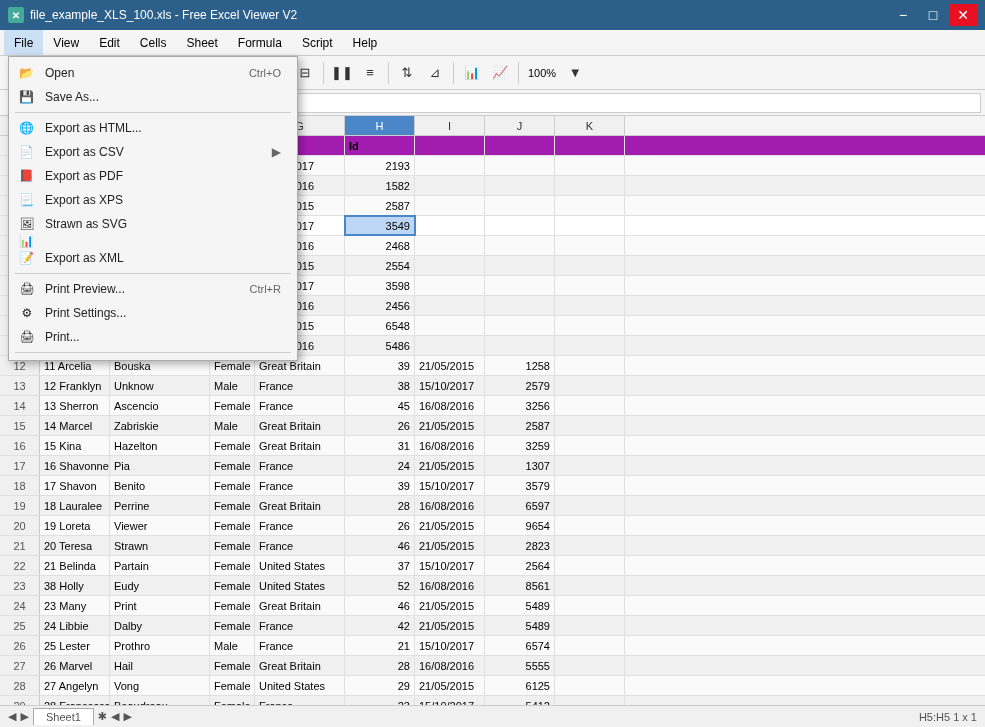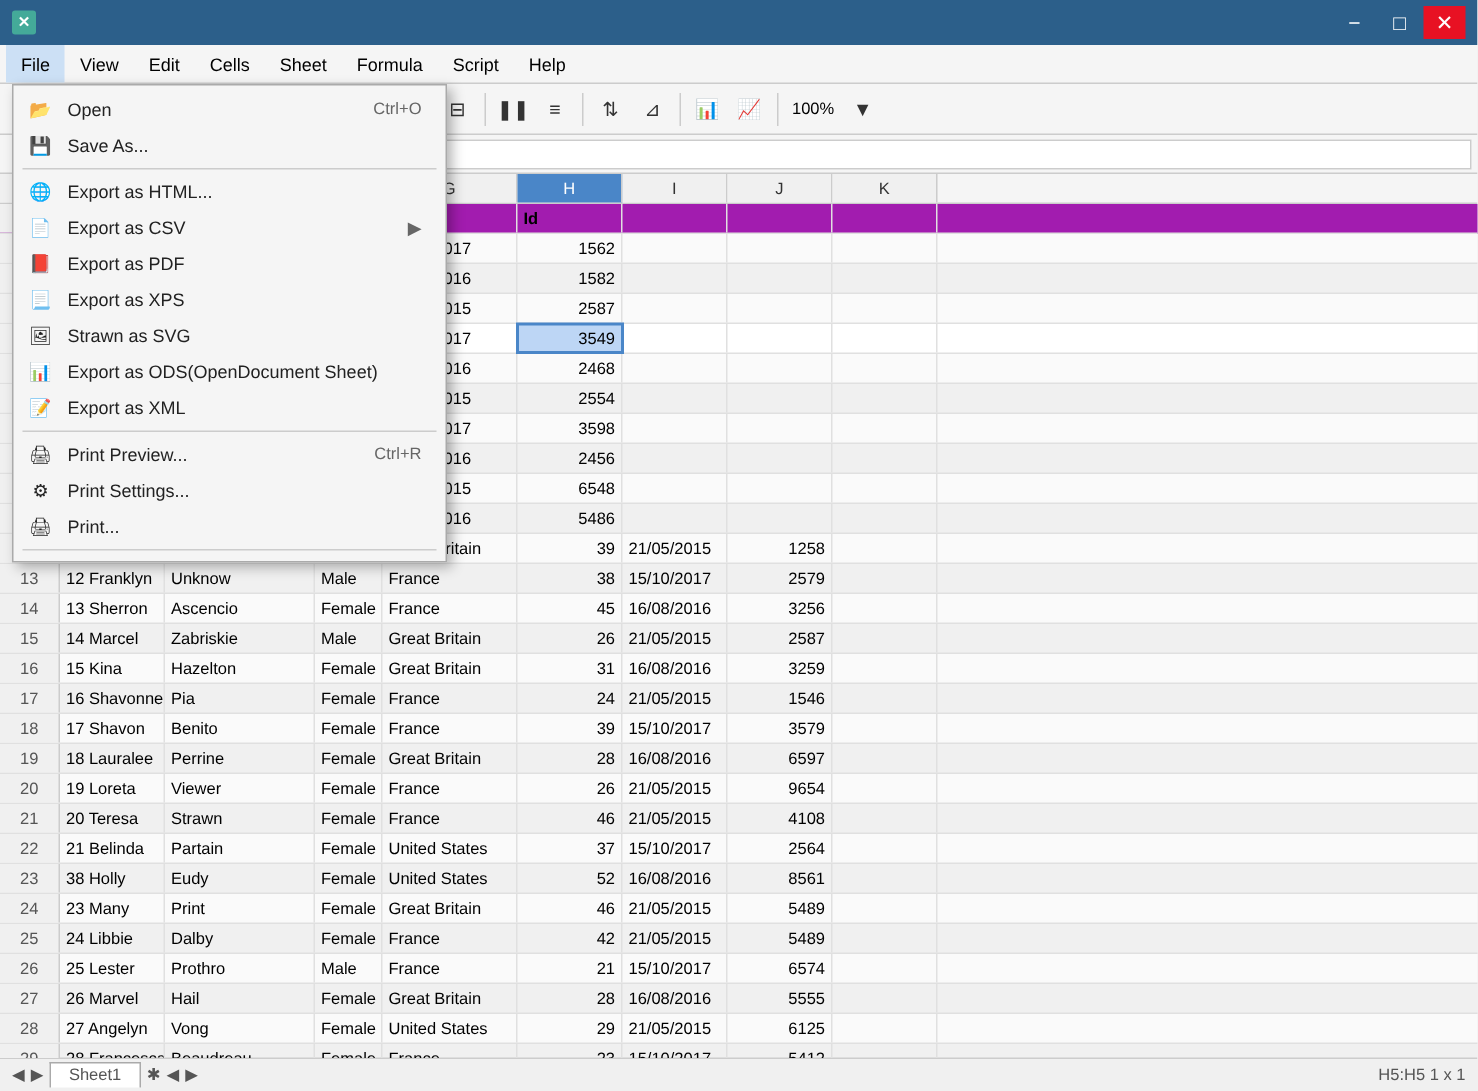--- a/index.html
+++ b/index.html
@@ -191,20 +191,21 @@
     }
     .dd-sep { height: 1px; background: #ccc; margin: 3px 6px; }
     .dd-item .arrow { margin-left: auto; color: #666; }
   </style>
 </head>
 <body>
 
 <div class="title-bar">
   <div class="title-bar-left">
     <div class="title-bar-icon">✕</div>
+    <span>file_example_XLS_100.xls - Free Excel Viewer V2</span>
   </div>
   <div class="title-bar-controls">
     <button class="title-btn">−</button>
     <button class="title-btn">□</button>
     <button class="title-btn close">✕</button>
   </div>
 </div>
 
 <div class="menu-bar">
   <div class="menu-item active">File</div>
@@ -278,21 +279,21 @@
       <div class="cell" style="width:70px"></div>
       <div class="cell" style="width:70px"></div>
     </div>
 
     <div class="grid-row">
       <div class="row-num">4</div>
       <div class="cell" style="width:70px">Female</div>
       <div class="cell" style="width:100px">United States</div>
       <div class="cell num" style="width:45px">32</div>
       <div class="cell" style="width:90px">15/10/2017</div>
-      <div class="cell num" style="width:70px">1562</div>
+      <div class="cell num" style="width:70px">2193</div>
       <div class="cell" style="width:70px"></div>
       <div class="cell" style="width:70px"></div>
       <div class="cell" style="width:70px"></div>
     </div>
     <div class="grid-row">
       <div class="row-num">5</div>
       <div class="cell" style="width:70px">Female</div>
       <div class="cell" style="width:100px">Great Britain</div>
       <div class="cell num" style="width:45px">25</div>
       <div class="cell" style="width:90px">16/08/2016</div>
@@ -446,21 +447,21 @@
       <div class="cell" style="width:70px"></div>
     </div>
     <div class="grid-row">
       <div class="row-num">17</div>
       <div class="cell" style="width:70px">16 Shavonne</div>
       <div class="cell" style="width:100px">Pia</div>
       <div class="cell" style="width:45px">Female</div>
       <div class="cell" style="width:90px">France</div>
       <div class="cell num" style="width:70px">24</div>
       <div class="cell" style="width:70px">21/05/2015</div>
-      <div class="cell num" style="width:70px">1546</div>
+      <div class="cell num" style="width:70px">1307</div>
       <div class="cell" style="width:70px"></div>
     </div>
     <div class="grid-row">
       <div class="row-num">18</div>
       <div class="cell" style="width:70px">17 Shavon</div>
       <div class="cell" style="width:100px">Benito</div>
       <div class="cell" style="width:45px">Female</div>
       <div class="cell" style="width:90px">France</div>
       <div class="cell num" style="width:70px">39</div>
       <div class="cell" style="width:70px">15/10/2017</div>
@@ -490,21 +491,21 @@
       <div class="cell" style="width:70px"></div>
     </div>
     <div class="grid-row">
       <div class="row-num">21</div>
       <div class="cell" style="width:70px">20 Teresa</div>
       <div class="cell" style="width:100px">Strawn</div>
       <div class="cell" style="width:45px">Female</div>
       <div class="cell" style="width:90px">France</div>
       <div class="cell num" style="width:70px">46</div>
       <div class="cell" style="width:70px">21/05/2015</div>
-      <div class="cell num" style="width:70px">4108</div>
+      <div class="cell num" style="width:70px">2823</div>
       <div class="cell" style="width:70px"></div>
     </div>
     <div class="grid-row">
       <div class="row-num">22</div>
       <div class="cell" style="width:70px">21 Belinda</div>
       <div class="cell" style="width:100px">Partain</div>
       <div class="cell" style="width:45px">Female</div>
       <div class="cell" style="width:90px">United States</div>
       <div class="cell num" style="width:70px">37</div>
       <div class="cell" style="width:70px">15/10/2017</div>
@@ -631,21 +632,20 @@
   <div class="dd-item">
     <span class="icon-area">📃</span>
     <span>Export as XPS</span>
   </div>
   <div class="dd-item">
     <span class="icon-area">🖼</span>
     <span>Strawn as SVG</span>
   </div>
   <div class="dd-item">
     <span class="icon-area">📊</span>
-    <span>Export as ODS(OpenDocument Sheet)</span>
   </div>
   <div class="dd-item">
     <span class="icon-area">📝</span>
     <span>Export as XML</span>
   </div>
   <div class="dd-sep"></div>
   <div class="dd-item">
     <span class="icon-area">🖨</span>
     <span>Print Preview...</span>
     <span class="shortcut">Ctrl+R</span>

